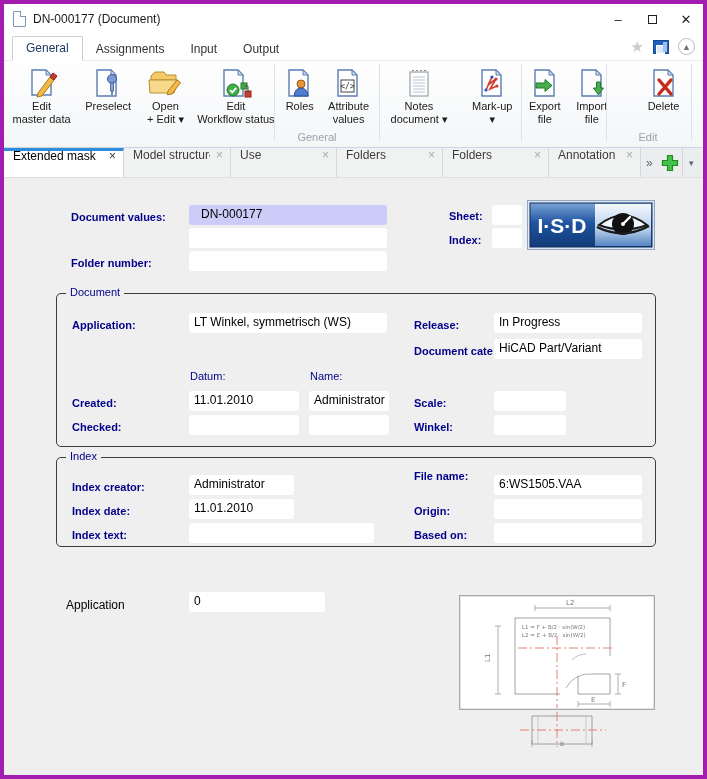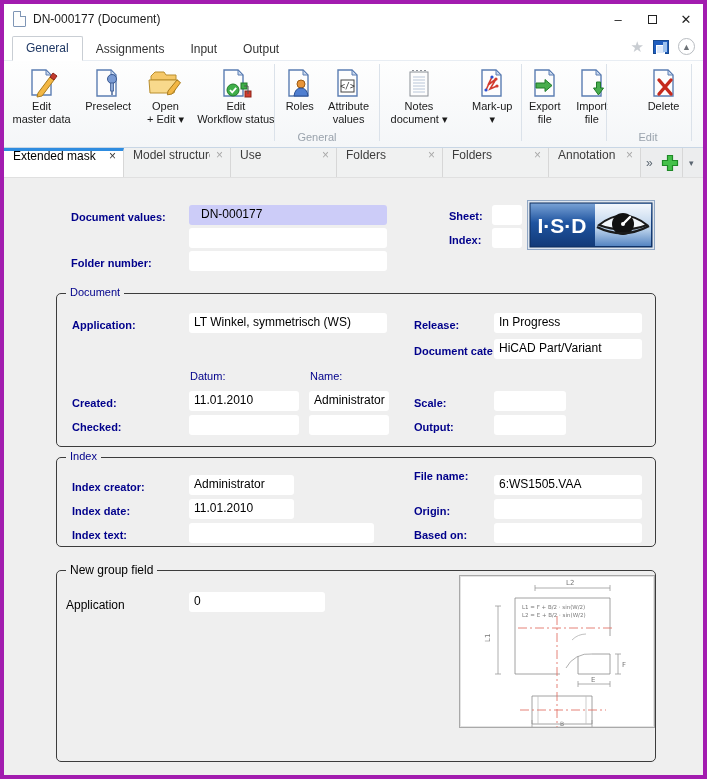--- a/index.html
+++ b/index.html
@@ -369,48 +369,45 @@
 
     <div class="flabel" style="left:68px; top:219px">Created:</div>
     <div class="field" style="left:185px; top:213px; width:110px">11.01.2010</div>
     <div class="field" style="left:305px; top:213px; width:80px">Administrator</div>
     <div class="flabel" style="left:410px; top:219px">Scale:</div>
     <div class="field" style="left:490px; top:213px; width:72px"></div>
 
     <div class="flabel" style="left:68px; top:243px">Checked:</div>
     <div class="field" style="left:185px; top:237px; width:110px"></div>
     <div class="field" style="left:305px; top:237px; width:80px"></div>
-    <div class="flabel" style="left:410px; top:243px">Output:</div>
+    <div class="flabel" style="left:410px; top:243px">Winkel:</div>
     <div class="field" style="left:490px; top:237px; width:72px"></div>
 
     <div class="groupbox" style="left:52px; top:279px; width:600px; height:90px">
       <span class="gb-title">Index</span>
     </div>
     <div class="flabel" style="left:68px; top:303px">Index creator:</div>
     <div class="field" style="left:185px; top:297px; width:105px">Administrator</div>
     <div class="flabel" style="left:410px; top:292px">File name:</div>
     <div class="field" style="left:490px; top:297px; width:148px">6:WS1505.VAA</div>
 
     <div class="flabel" style="left:68px; top:327px">Index date:</div>
     <div class="field" style="left:185px; top:321px; width:105px">11.01.2010</div>
     <div class="flabel" style="left:410px; top:327px">Origin:</div>
     <div class="field" style="left:490px; top:321px; width:148px"></div>
 
     <div class="flabel" style="left:68px; top:351px">Index text:</div>
     <div class="field" style="left:185px; top:345px; width:185px"></div>
     <div class="flabel" style="left:410px; top:351px">Based on:</div>
     <div class="field" style="left:490px; top:345px; width:148px"></div>
 
-    <div class="groupbox" style="left:52px; top:392px; width:600px; height:192px">
-      <span class="gb-title black">New group field</span>
-    </div>
     <div class="flabel black" style="left:62px; top:420px">Application</div>
     <div class="field" style="left:185px; top:414px; width:136px">0</div>
 
-    <div class="preview" style="left:455px; top:397px; width:196px; height:153px">
+    <div class="preview" style="left:455px; top:417px; width:196px; height:115px">
       <svg width="194" height="151" viewBox="0 0 194 151">
         <g stroke="#9a9a9a" fill="none" stroke-width="0.8">
 
           <path d="M75 12 h75"></path>
             <path d="M75 9 v6 M150 9 v6"></path>
 
           <path d="M38 30 v68"></path>
             <path d="M35 30 h6 M35 98 h6"></path>
 
           <path d="M55 22 H150 V60 M150 78 V98 H118 M100 98 H55 V22" stroke="#8c8c8c"></path>

